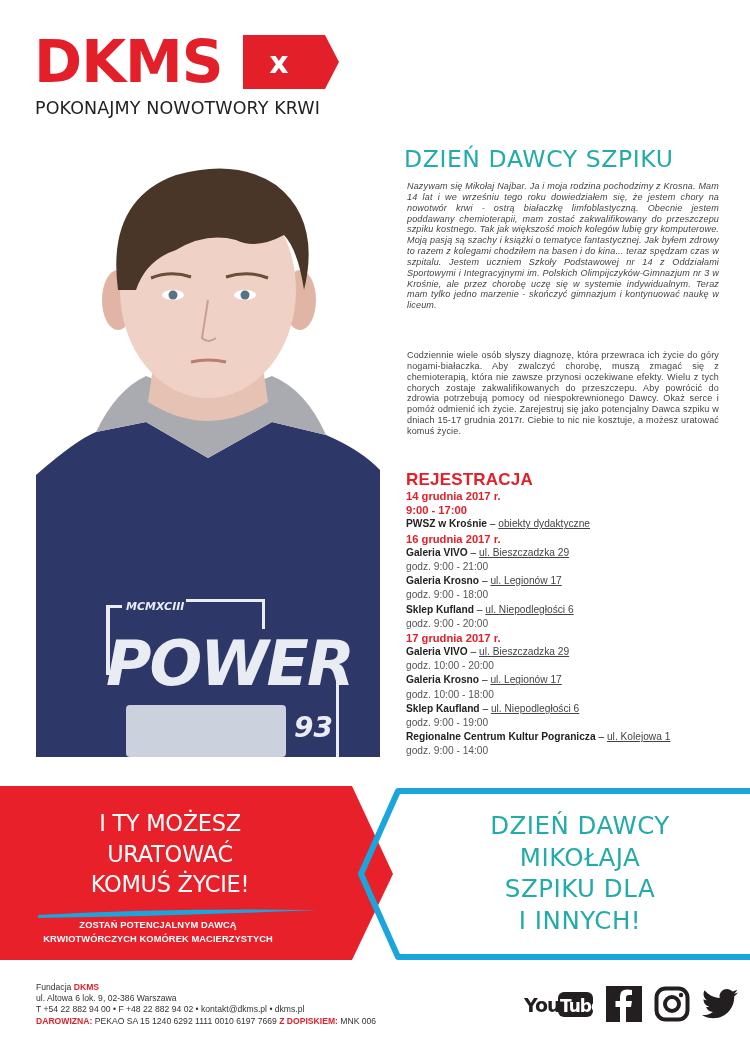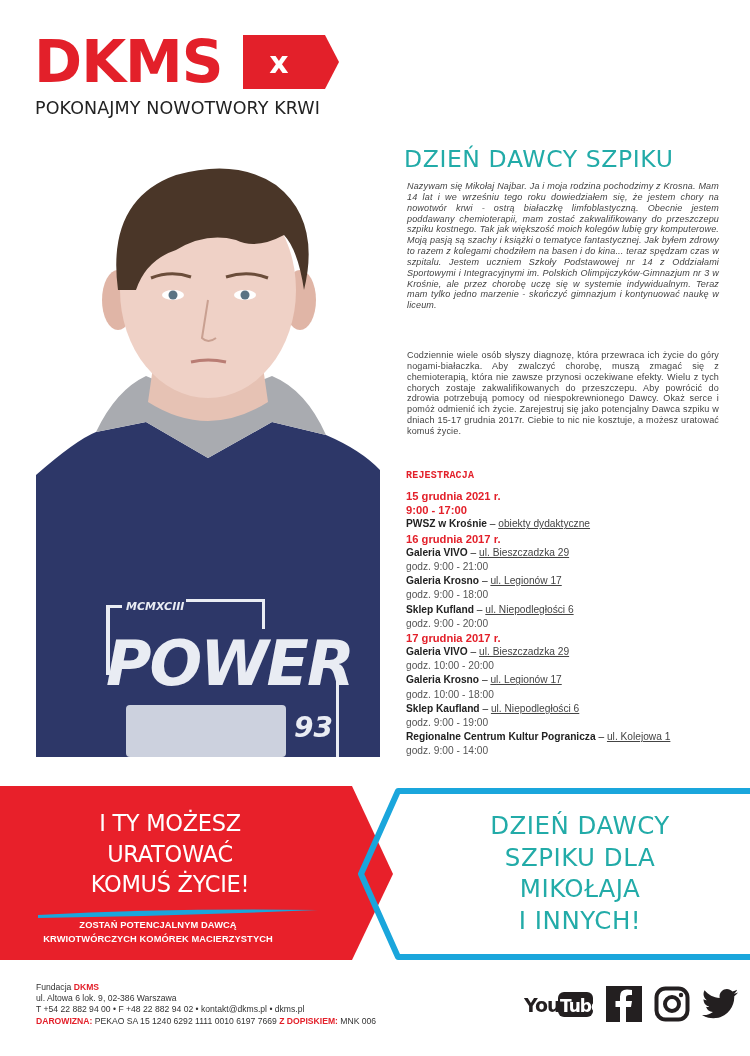--- a/index.html
+++ b/index.html
@@ -14,21 +14,21 @@
 
   
   .photo { position:absolute; left:36px; top:140px; width:344px; height:617px; background:#f9a8d4; overflow:hidden; }
 
   
   .col { position:absolute; left:407px; width:312px; }
   .title { position:absolute; left:404px; top:145px; font-family:"DejaVu Sans", sans-serif; font-size:23.5px; color:#22aba8; letter-spacing:0.6px; white-space:nowrap; font-weight:normal; }
   .story { top:181px; font-size:9.05px; line-height:10.85px; font-style:italic; color:#444; text-align:justify; text-align-last:left; letter-spacing:0.15px; }
   .appeal { top:350px; font-size:9.05px; line-height:10.85px; color:#444; text-align:justify; letter-spacing:0.15px; }
 
-  .reg-head { position:absolute; left:406px; top:470px; font-family:Liberation Mono, monospace; font-weight:bold; font-size:10px; color:#e3202a; letter-spacing:0.2px; }
+  .reg-head { position:absolute; left:406px; top:470px; font-family:Liberation Sans, sans-serif; font-weight:bold; font-size:17px; color:#e3202a; letter-spacing:0.2px; }
   .reg-list { position:absolute; left:406px; top:489px; width:330px; }
   .reg-line { font-size:10.2px; line-height:14.2px; height:14.2px; white-space:nowrap; color:#222; }
   .reg-line.date { color:#e3202a; font-weight:bold; font-size:11.2px; }
   .reg-line .place { font-weight:bold; }
   .reg-line .addr { color:#444;text-decoration:underline; }
   .reg-line.hours { color:#555; }
 
   
   .banner { position:absolute; left:0; top:780px; width:750px; height:190px; }
   .banner svg { position:absolute; left:0; top:0; }
@@ -99,21 +99,21 @@
 </div>
 
 <h1 class="title">DZIEŃ DAWCY SZPIKU</h1>
 
 <p class="col story">Nazywam się Mikołaj Najbar. Ja i moja rodzina pochodzimy z Krosna. Mam 14 lat i we wrześniu tego roku dowiedziałem się, że jestem chory na nowotwór krwi - ostrą białaczkę limfoblastyczną. Obecnie jestem poddawany chemioterapii, mam zostać zakwalifikowany do przeszczepu szpiku kostnego. Tak jak większość moich kolegów lubię gry komputerowe. Moją pasją są szachy i książki o tematyce fantastycznej. Jak byłem zdrowy to razem z kolegami chodziłem na basen i do kina... teraz spędzam czas w szpitalu. Jestem uczniem Szkoły Podstawowej nr 14 z Oddziałami Sportowymi i Integracyjnymi im. Polskich Olimpijczyków-Gimnazjum nr 3 w Krośnie, ale przez chorobę uczę się w systemie indywidualnym. Teraz mam tylko jedno marzenie - skończyć gimnazjum i kontynuować naukę w liceum.</p>
 <p class="col appeal">Codziennie wiele osób słyszy diagnozę, która przewraca ich życie do góry nogami-białaczka. Aby zwalczyć chorobę, muszą zmagać się z chemioterapią, która nie zawsze przynosi oczekiwane efekty. Wielu z tych chorych zostaje zakwalifikowanych do przeszczepu. Aby powrócić do zdrowia potrzebują pomocy od niespokrewnionego Dawcy. Okaż serce i pomóż odmienić ich życie. Zarejestruj się jako potencjalny Dawca szpiku w dniach 15-17 grudnia 2017r. Ciebie to nic nie kosztuje, a możesz uratować komuś życie.</p>
 
 <div class="reg-head">REJESTRACJA</div>
 <div class="reg-list">
 
-  <div class="reg-line date">15 grudnia 2021 r.</div>
+  <div class="reg-line date">14 grudnia 2017 r.</div>
   <div class="reg-line date">9:00 - 17:00</div>
   <div class="reg-line"><span class="place">PWSZ w Krośnie</span><span> – </span><span class="addr">obiekty dydaktyczne</span></div>
 
   <div class="reg-line date">16 grudnia 2017 r.</div>
   <div class="reg-line"><span class="place">Galeria VIVO</span><span> – </span><span class="addr">ul. Bieszczadzka 29</span></div>
   <div class="reg-line hours">godz. 9:00 - 21:00</div>
   <div class="reg-line"><span class="place">Galeria Krosno</span><span> – </span><span class="addr">ul. Legionów 17</span></div>
   <div class="reg-line hours">godz. 9:00 - 18:00</div>
   <div class="reg-line"><span class="place">Sklep Kufland</span><span> – </span><span class="addr">ul. Niepodległości 6</span></div>
   <div class="reg-line hours">godz. 9:00 - 20:00</div>
@@ -142,22 +142,22 @@
     <div>I TY MOŻESZ</div>
     <div>URATOWAĆ</div>
     <div>KOMUŚ ŻYCIE!</div>
   </div>
   <div class="sub">
     <div>ZOSTAŃ POTENCJALNYM DAWCĄ</div>
     <div>KRWIOTWÓRCZYCH KOMÓREK MACIERZYSTYCH</div>
   </div>
   <div class="blue-title">
     <div>DZIEŃ DAWCY</div>
+    <div>MIKOŁAJA</div>
     <div>SZPIKU DLA</div>
-    <div>MIKOŁAJA</div>
     <div>I INNYCH!</div>
   </div>
 </div>
 
 <div class="footer">
   <div><span>Fundacja</span> <span class="red">DKMS</span></div>
   <div>ul. Altowa 6 lok. 9, 02-386 Warszawa</div>
   <div>T +54 22 882 94 00 • F +48 22 882 94 02 • kontakt@dkms.pl • dkms.pl</div>
   <div><span class="red">DAROWIZNA:</span> <span>PEKAO SA 15 1240 6292 1111 0010 6197 7669</span> <span class="red">Z DOPISKIEM:</span> <span>MNK 006</span></div>
 </div>

